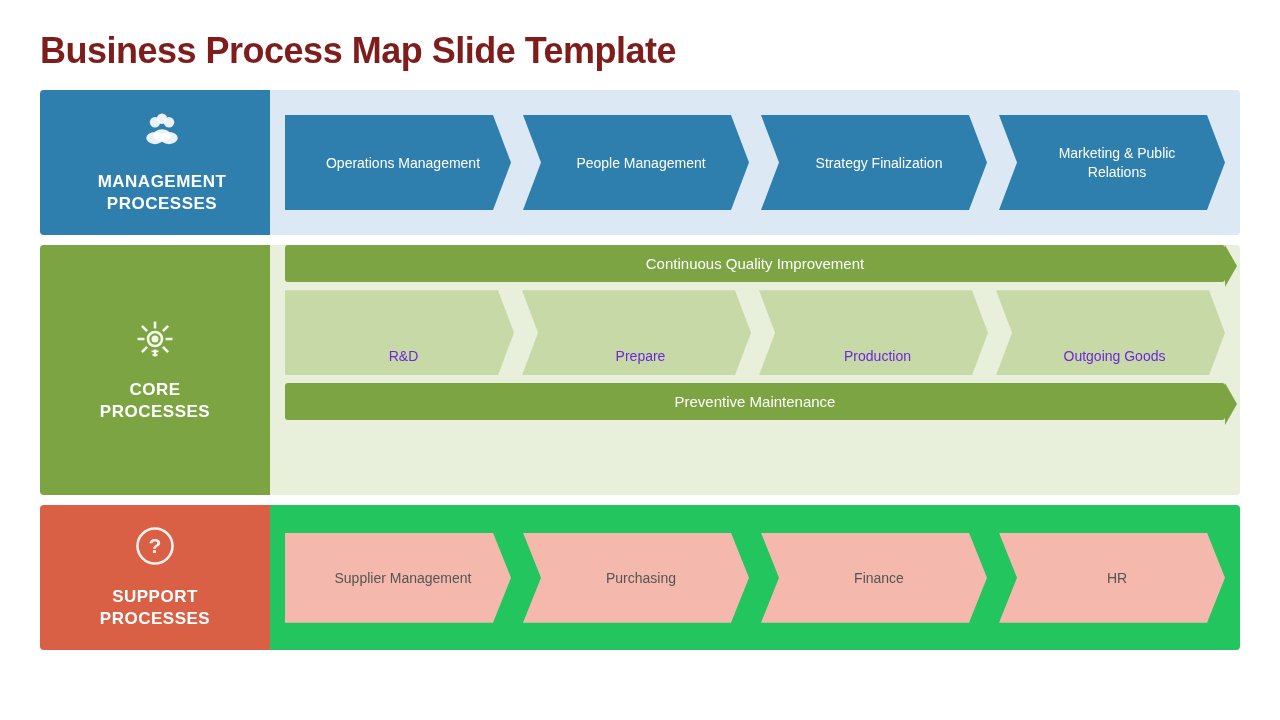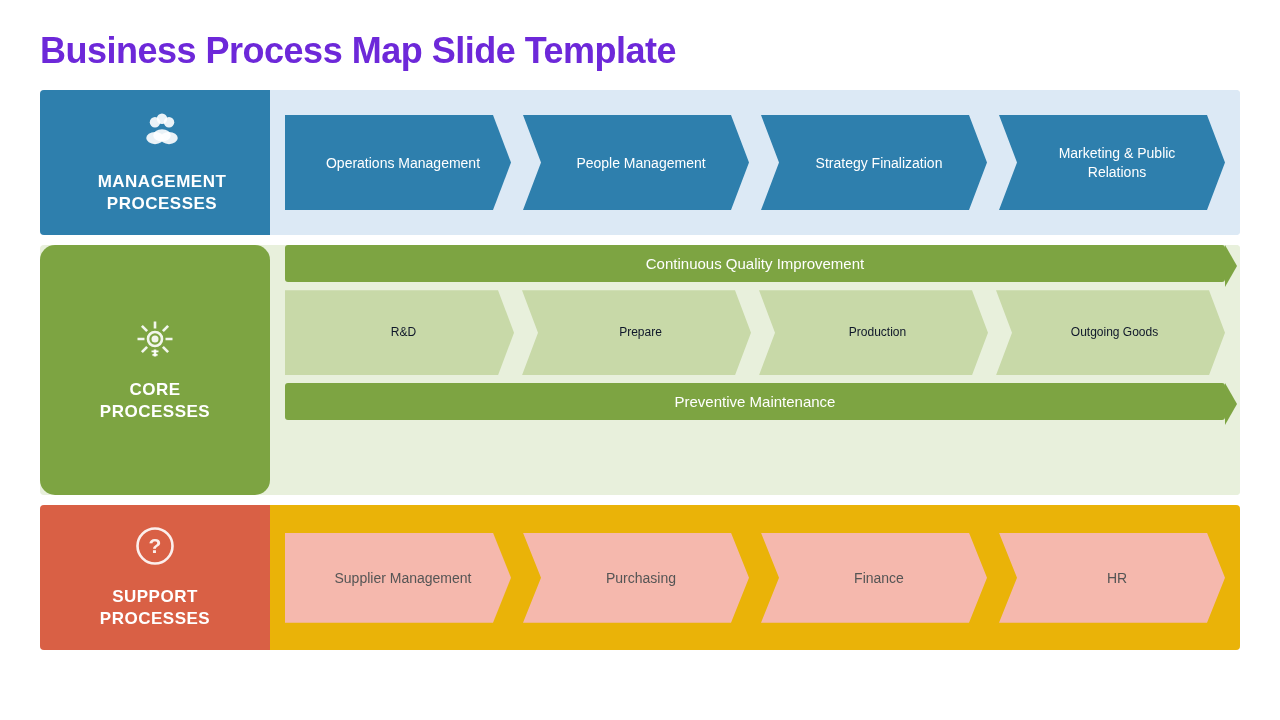--- a/index.html
+++ b/index.html
@@ -7,21 +7,21 @@
       font-family: 'Segoe UI', Arial, sans-serif;
       background: #fff;
       width: 1280px;
       height: 720px;
       overflow: hidden;
       padding: 30px 40px 20px 40px;
     }
     h1 {
       font-size: 36px;
       font-weight: 700;
-      color: #6d28d9;
+      color: #7f1d1d;
       margin-bottom: 18px;
       letter-spacing: -0.5px;
     }
     .map-container {
       display: flex;
       flex-direction: column;
       gap: 10px;
     }
 
     
@@ -74,42 +74,41 @@
       gap: 12px;
     }
 
     
     .row-core {
       background: #e8f0dc;
       min-height: 250px;
     }
     .row-core .label-cell {
       background: #7da442;
-      border-radius: 15px;
     }
     .row-core .content-area {
       flex: 1;
       background: #e8f0dc;
       display: flex;
       flex-direction: column;
       padding: 0 15px;
       gap: 8px;
     }
 
     
     .row-support {
       background: #fde8e4;
       min-height: 145px;
     }
     .row-support .label-cell {
       background: #d96045;
     }
     .row-support .content-area {
       flex: 1;
-      background: #eab308;
+      background: #22c55e;
       display: flex;
       align-items: center;
       padding: 15px 15px;
       gap: 12px;
     }
 
     
     .chevron-shape {
       position: relative;
       display: flex;
@@ -194,25 +193,25 @@
     
     .core-middle {
       display: flex;
       flex-direction: row;
       gap: 8px;
       align-items: stretch;
     }
     .core-arrow {
       position: relative;
       display: flex;
-      align-items: center;
+      align-items: flex-end;
       justify-content: center;
       text-align: center;
-      font-size: 12px;
-      color: #0f172a;
+      font-size: 14px;
+      color: #6d28d9;
       padding: 10px 20px 10px 28px;
       min-height: 85px;
       flex: 1;
     }
     .core-arrow::before {
       content: '';
       position: absolute;
       top: 0; left: 0; right: 0; bottom: 0;
       background: #c8d9a8;
       clip-path: polygon(0 0, calc(100% - 16px) 0, 100% 50%, calc(100% - 16px) 100%, 0 100%, 16px 50%);

